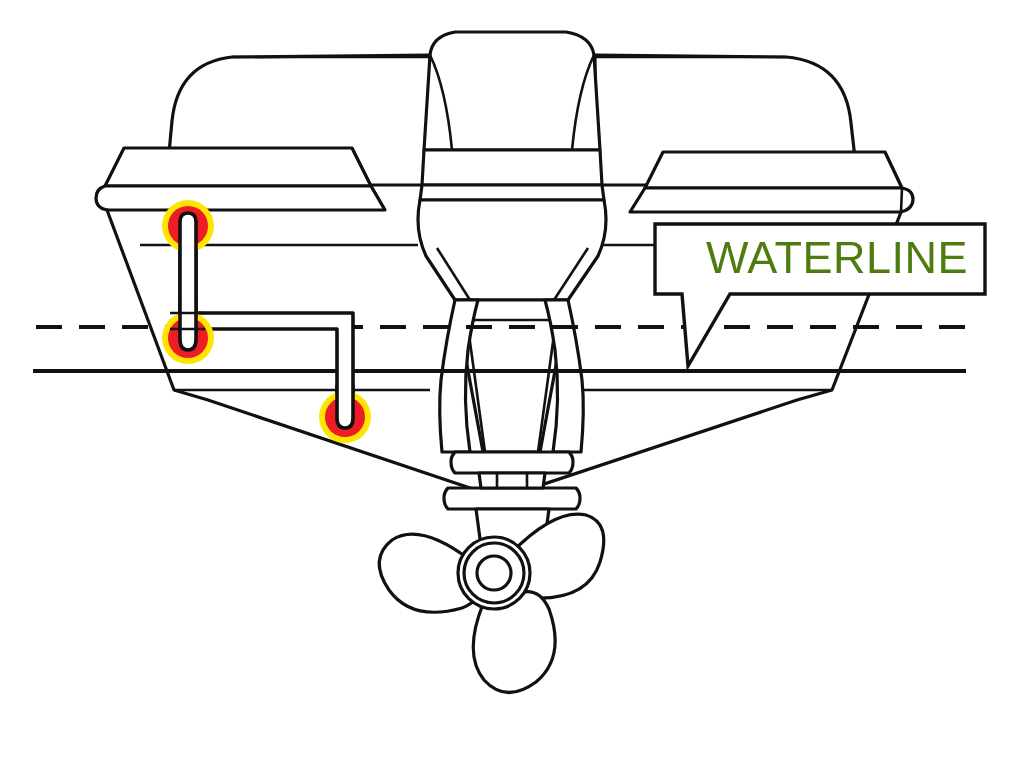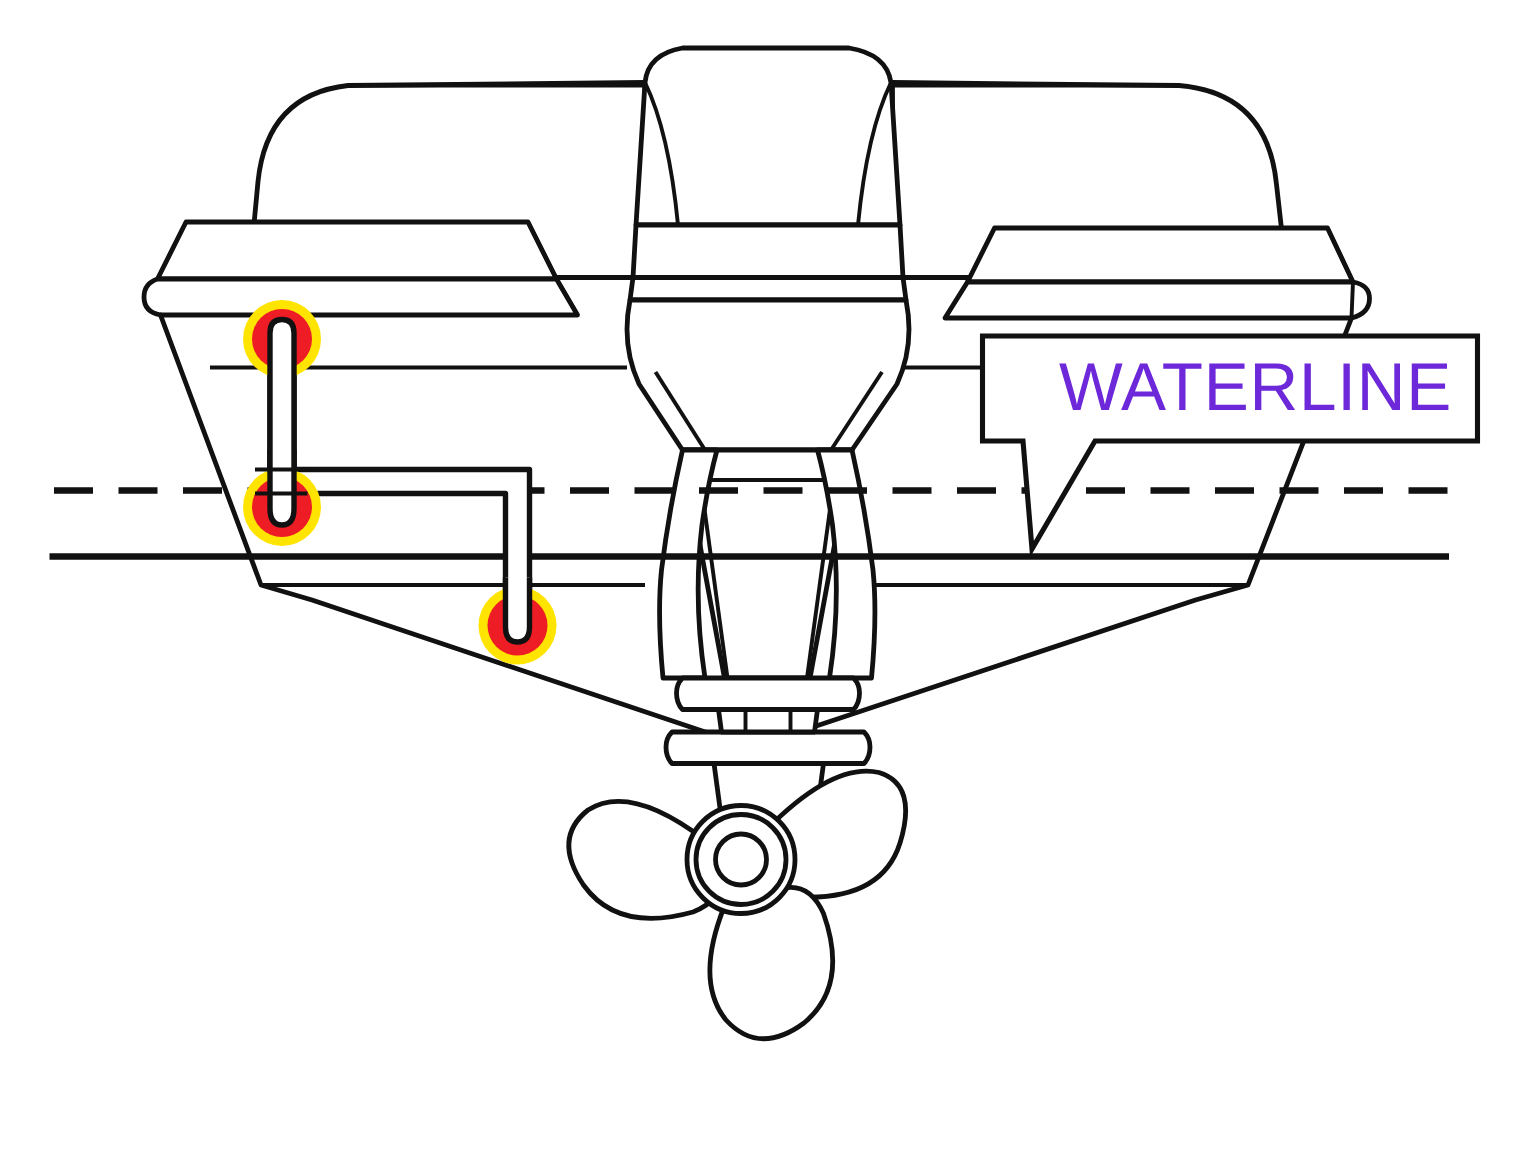--- a/index.html
+++ b/index.html
@@ -87,21 +87,21 @@
     left: 706px;
     top: 226px;
     width: 256px;
     height: 64px;
     line-height: 64px;
     text-align: center;
     font-family: "Liberation Sans", sans-serif;
     font-size: 45px;
     font-weight: 400;
     letter-spacing: 0.5px;
-    color: #6d28d9;
+    color: #4d7c0f;
     white-space: nowrap;
     pointer-events: none;
   }
 </style>
 </head>
 <body>
 
 <div id="diagram-root">
 
   <svg id="boat-svg" viewBox="0 0 1024 768" xmlns="http://www.w3.org/2000/svg">

